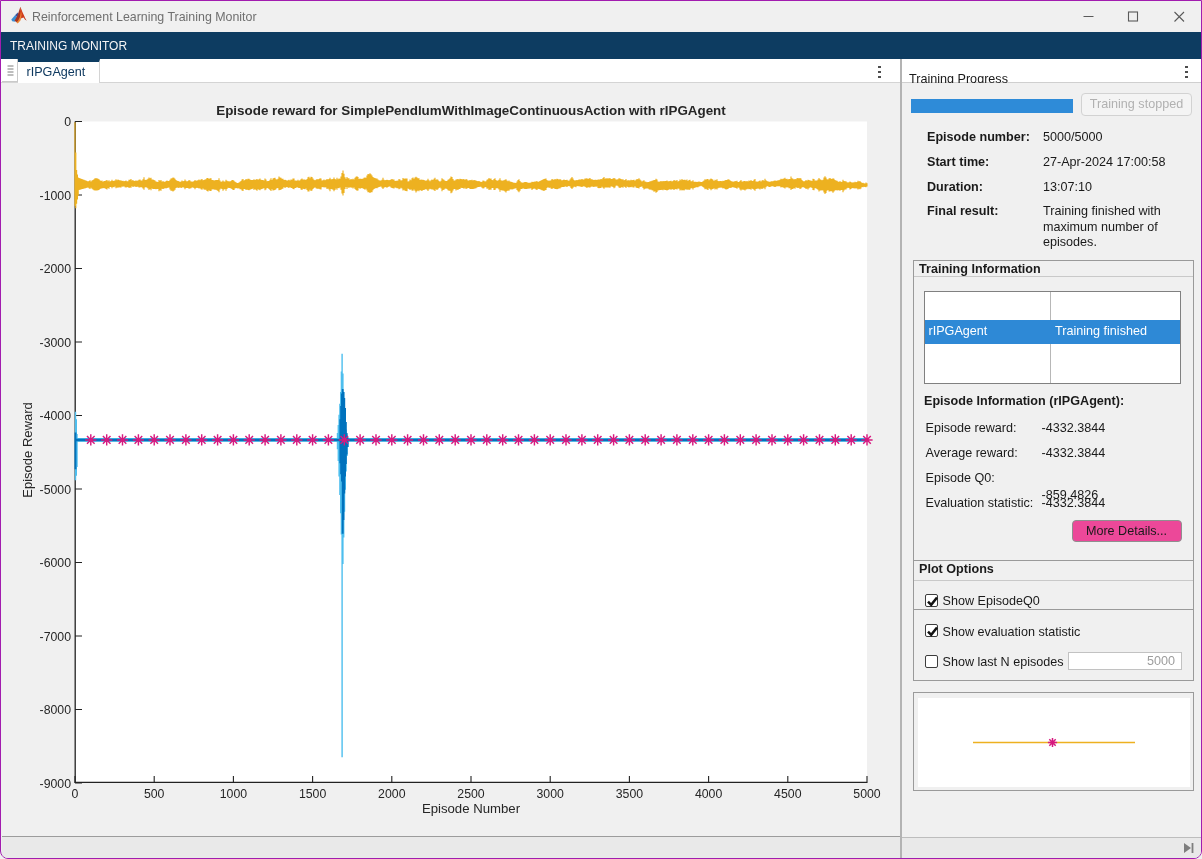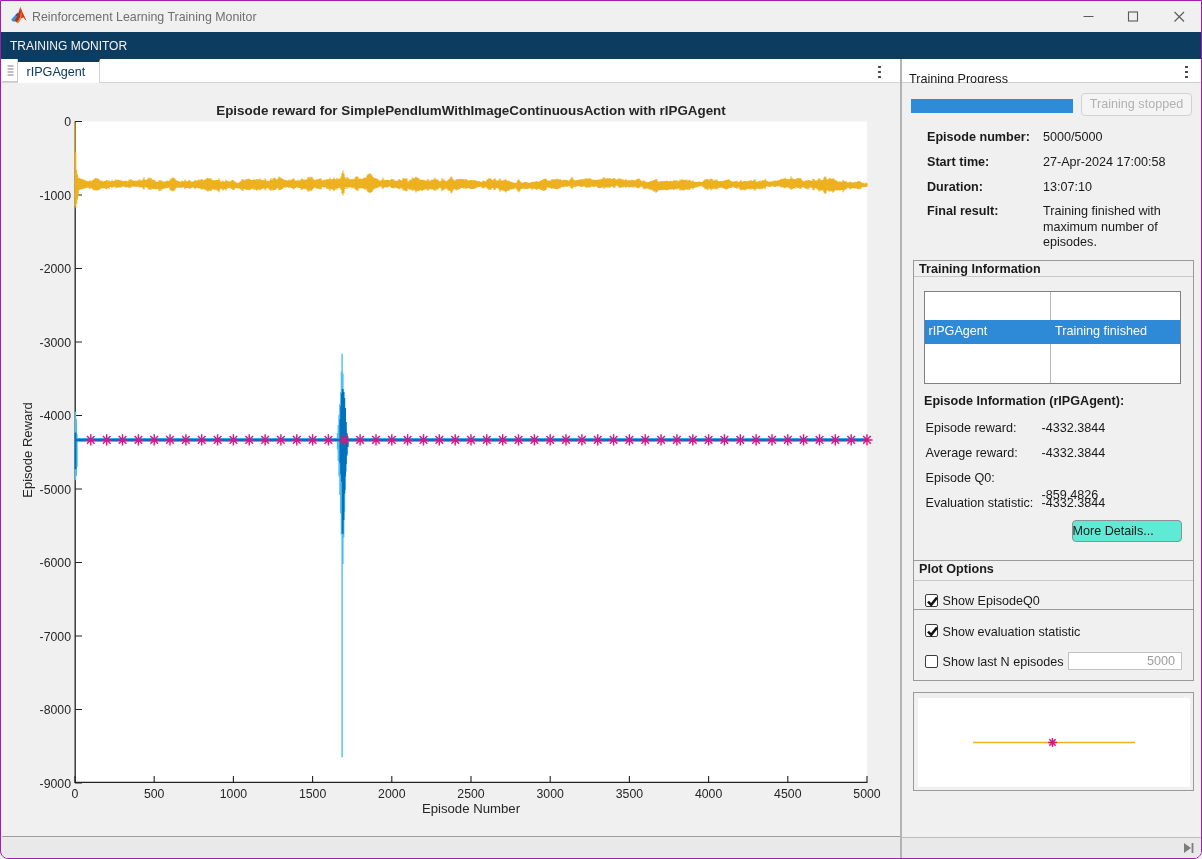--- a/index.html
+++ b/index.html
@@ -34,21 +34,21 @@
 .trainstop { position:absolute; left:179px; top:9.5px; width:111px; height:23.5px; border:1px solid #d2d2d2; border-radius:4px; background:#f4f4f4; color:#b1b1b1; font-size:12.6px; text-align:center; line-height:21px; }
 .lbl { position:absolute; left:25px;font-weight:bold; }
 .val { position:absolute; left:141px; }
 .panel { position:absolute; left:10.5px; width:281px; border:1px solid #9a9a9a; }
 .ptitle { position:absolute; left:5.5px; top:1px; font-weight:bold; font-size:12.6px; }
 .psep { position:absolute; left:0; width:100%; height:1px; background:#c9c9c9; }
 .tbl { position:absolute; left:10.5px; top:29.5px; width:256.5px; height:93px; background:#fff; border:1px solid #808080; }
 .tblhead { position:absolute; left:0; top:0; width:100%; height:28px; background:#f7f7f7; border-bottom:1px solid #b7b7b7; font-weight:bold; }
 .tcol { position:absolute; left:125px; top:0; width:1px; height:100%; background:#b7b7b7; }
 .trow { position:absolute; left:0; top:28px; width:100%; height:24px; background:#2e89d6; color:#fff; }
-.morebtn { position:absolute; right:11px; width:110px; height:22px; border:1px solid #8f8f8f; border-radius:4px; background:#5eead4; text-align:left; line-height:20px; color:#1a1a1a; }
+.morebtn { position:absolute; right:11px; width:110px; height:22px; border:1px solid #8f8f8f; border-radius:4px; background:#ec4899; text-align:center; line-height:20px; color:#1a1a1a; }
 .cb { position:absolute; left:11px; width:13px; height:13px; background:#fff; border:1.4px solid #3c3c3c; border-radius:2px; }
 .cb svg { position:absolute; left:-1px; top:-1px; }
 .numin { position:absolute; left:154px; width:114.5px; height:18px; background:#fff; border:1px solid #c2c2c2; color:#9d9d9d; text-align:right; line-height:17px; padding-right:6px; font-size:12.6px; }
 .miniplot { position:absolute; left:10.5px; top:608.5px; width:281px; height:99.5px; border:1px solid #9a9a9a; background:#f0f0f0; }
 .miniwhite { position:absolute; left:4px; top:5px; width:272.5px; height:89.5px; background:#fff; }
 </style></head>
 <body>
 <div class="win">
   <div class="titlebar">
     <svg class="abs" style="left:10px;top:5px" width="16" height="19" viewBox="0 0 16 19">

